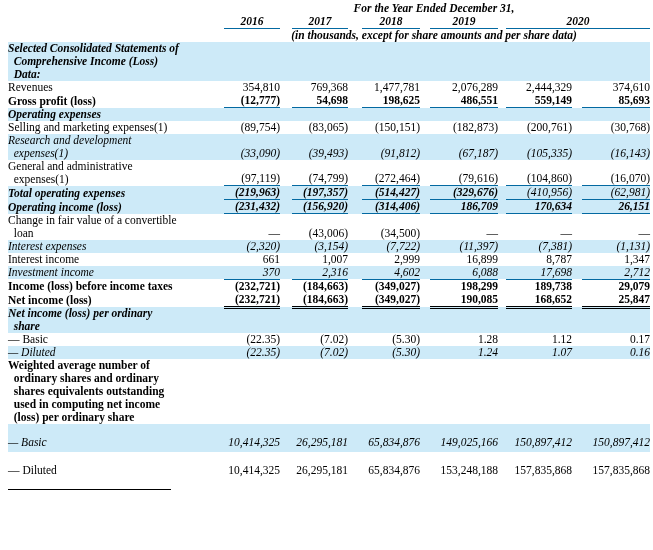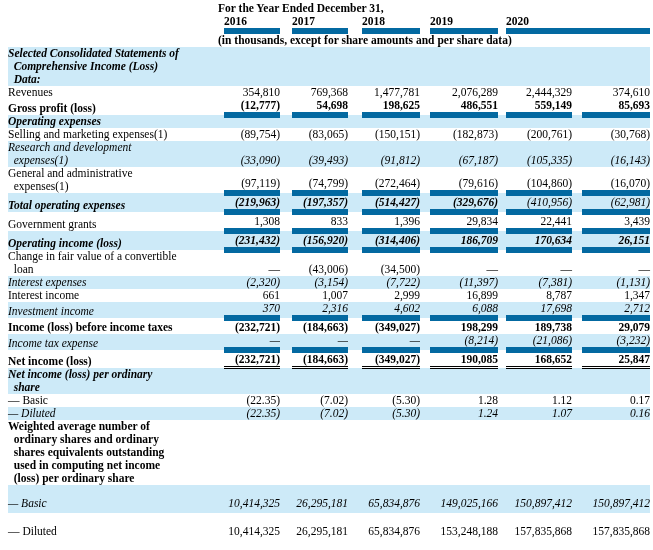--- a/index.html
+++ b/index.html
@@ -3,25 +3,25 @@
 <meta charset="utf-8">
 <style>
   html,body{margin:0;padding:0;}
   body{
     width:653px;height:550px;overflow:hidden;background:#fff;color:#000;
     font-family:"Liberation Serif","DejaVu Serif",serif;font-size:11.5px;
   }
   .page{padding:2px 0 0 8px;}
   table{border-collapse:collapse;table-layout:fixed;}
   td{padding:0;vertical-align:bottom;line-height:13px;overflow:visible;}
-  td.c{text-align:left;}
+  td.c{text-align:center;font-style:italic;}
   td.num{text-align:right;white-space:nowrap;}
   td.label{white-space:pre-wrap;}
   .b{font-weight:bold;}
-  .u{border-bottom:6px solid #0369a1;}
+  .u{border-bottom:1px solid #0369a1;}
   .uu{border-bottom:3px double #000;}
   tr.stripe{background:var(--stripe,#cdeaf8);font-style:italic;}
   tr.tall td{padding-top:12px;padding-bottom:3px;}
   .rule{border-top:1px solid #000;width:163px;margin-top:9px;}
 </style>
 </head>
 <body>
 
 <div class="page">
 <table>
@@ -171,35 +171,20 @@
           <td></td>
           <td class="num u b">(514,427)</td>
           <td></td>
           <td class="num u b">(329,676)</td>
           <td></td>
           <td class="num u">(410,956)</td>
           <td></td>
           <td class="num u">(62,981)</td>
         </tr>
 
-<tr>
-          <td class="label">Government grants</td>
-          <td></td>
-          <td class="num u">1,308</td>
-          <td></td>
-          <td class="num u">833</td>
-          <td></td>
-          <td class="num u">1,396</td>
-          <td></td>
-          <td class="num u">29,834</td>
-          <td></td>
-          <td class="num u">22,441</td>
-          <td></td>
-          <td class="num u">3,439</td>
-        </tr>
 
 <tr class="stripe b">
           <td class="label">Operating income (loss)</td>
           <td></td>
           <td class="num u">(231,432)</td>
           <td></td>
           <td class="num u">(156,920)</td>
           <td></td>
           <td class="num u">(314,406)</td>
           <td></td>
@@ -284,35 +269,20 @@
           <td></td>
           <td class="num">(349,027)</td>
           <td></td>
           <td class="num">198,299</td>
           <td></td>
           <td class="num">189,738</td>
           <td></td>
           <td class="num">29,079</td>
         </tr>
 
-<tr class="stripe">
-          <td class="label">Income tax expense</td>
-          <td></td>
-          <td class="num u">—</td>
-          <td></td>
-          <td class="num u">—</td>
-          <td></td>
-          <td class="num u">—</td>
-          <td></td>
-          <td class="num u">(8,214)</td>
-          <td></td>
-          <td class="num u">(21,086)</td>
-          <td></td>
-          <td class="num u">(3,232)</td>
-        </tr>
 
 <tr class="b">
           <td class="label">Net income (loss)</td>
           <td></td>
           <td class="num uu">(232,721)</td>
           <td></td>
           <td class="num uu">(184,663)</td>
           <td></td>
           <td class="num uu">(349,027)</td>
           <td></td>

